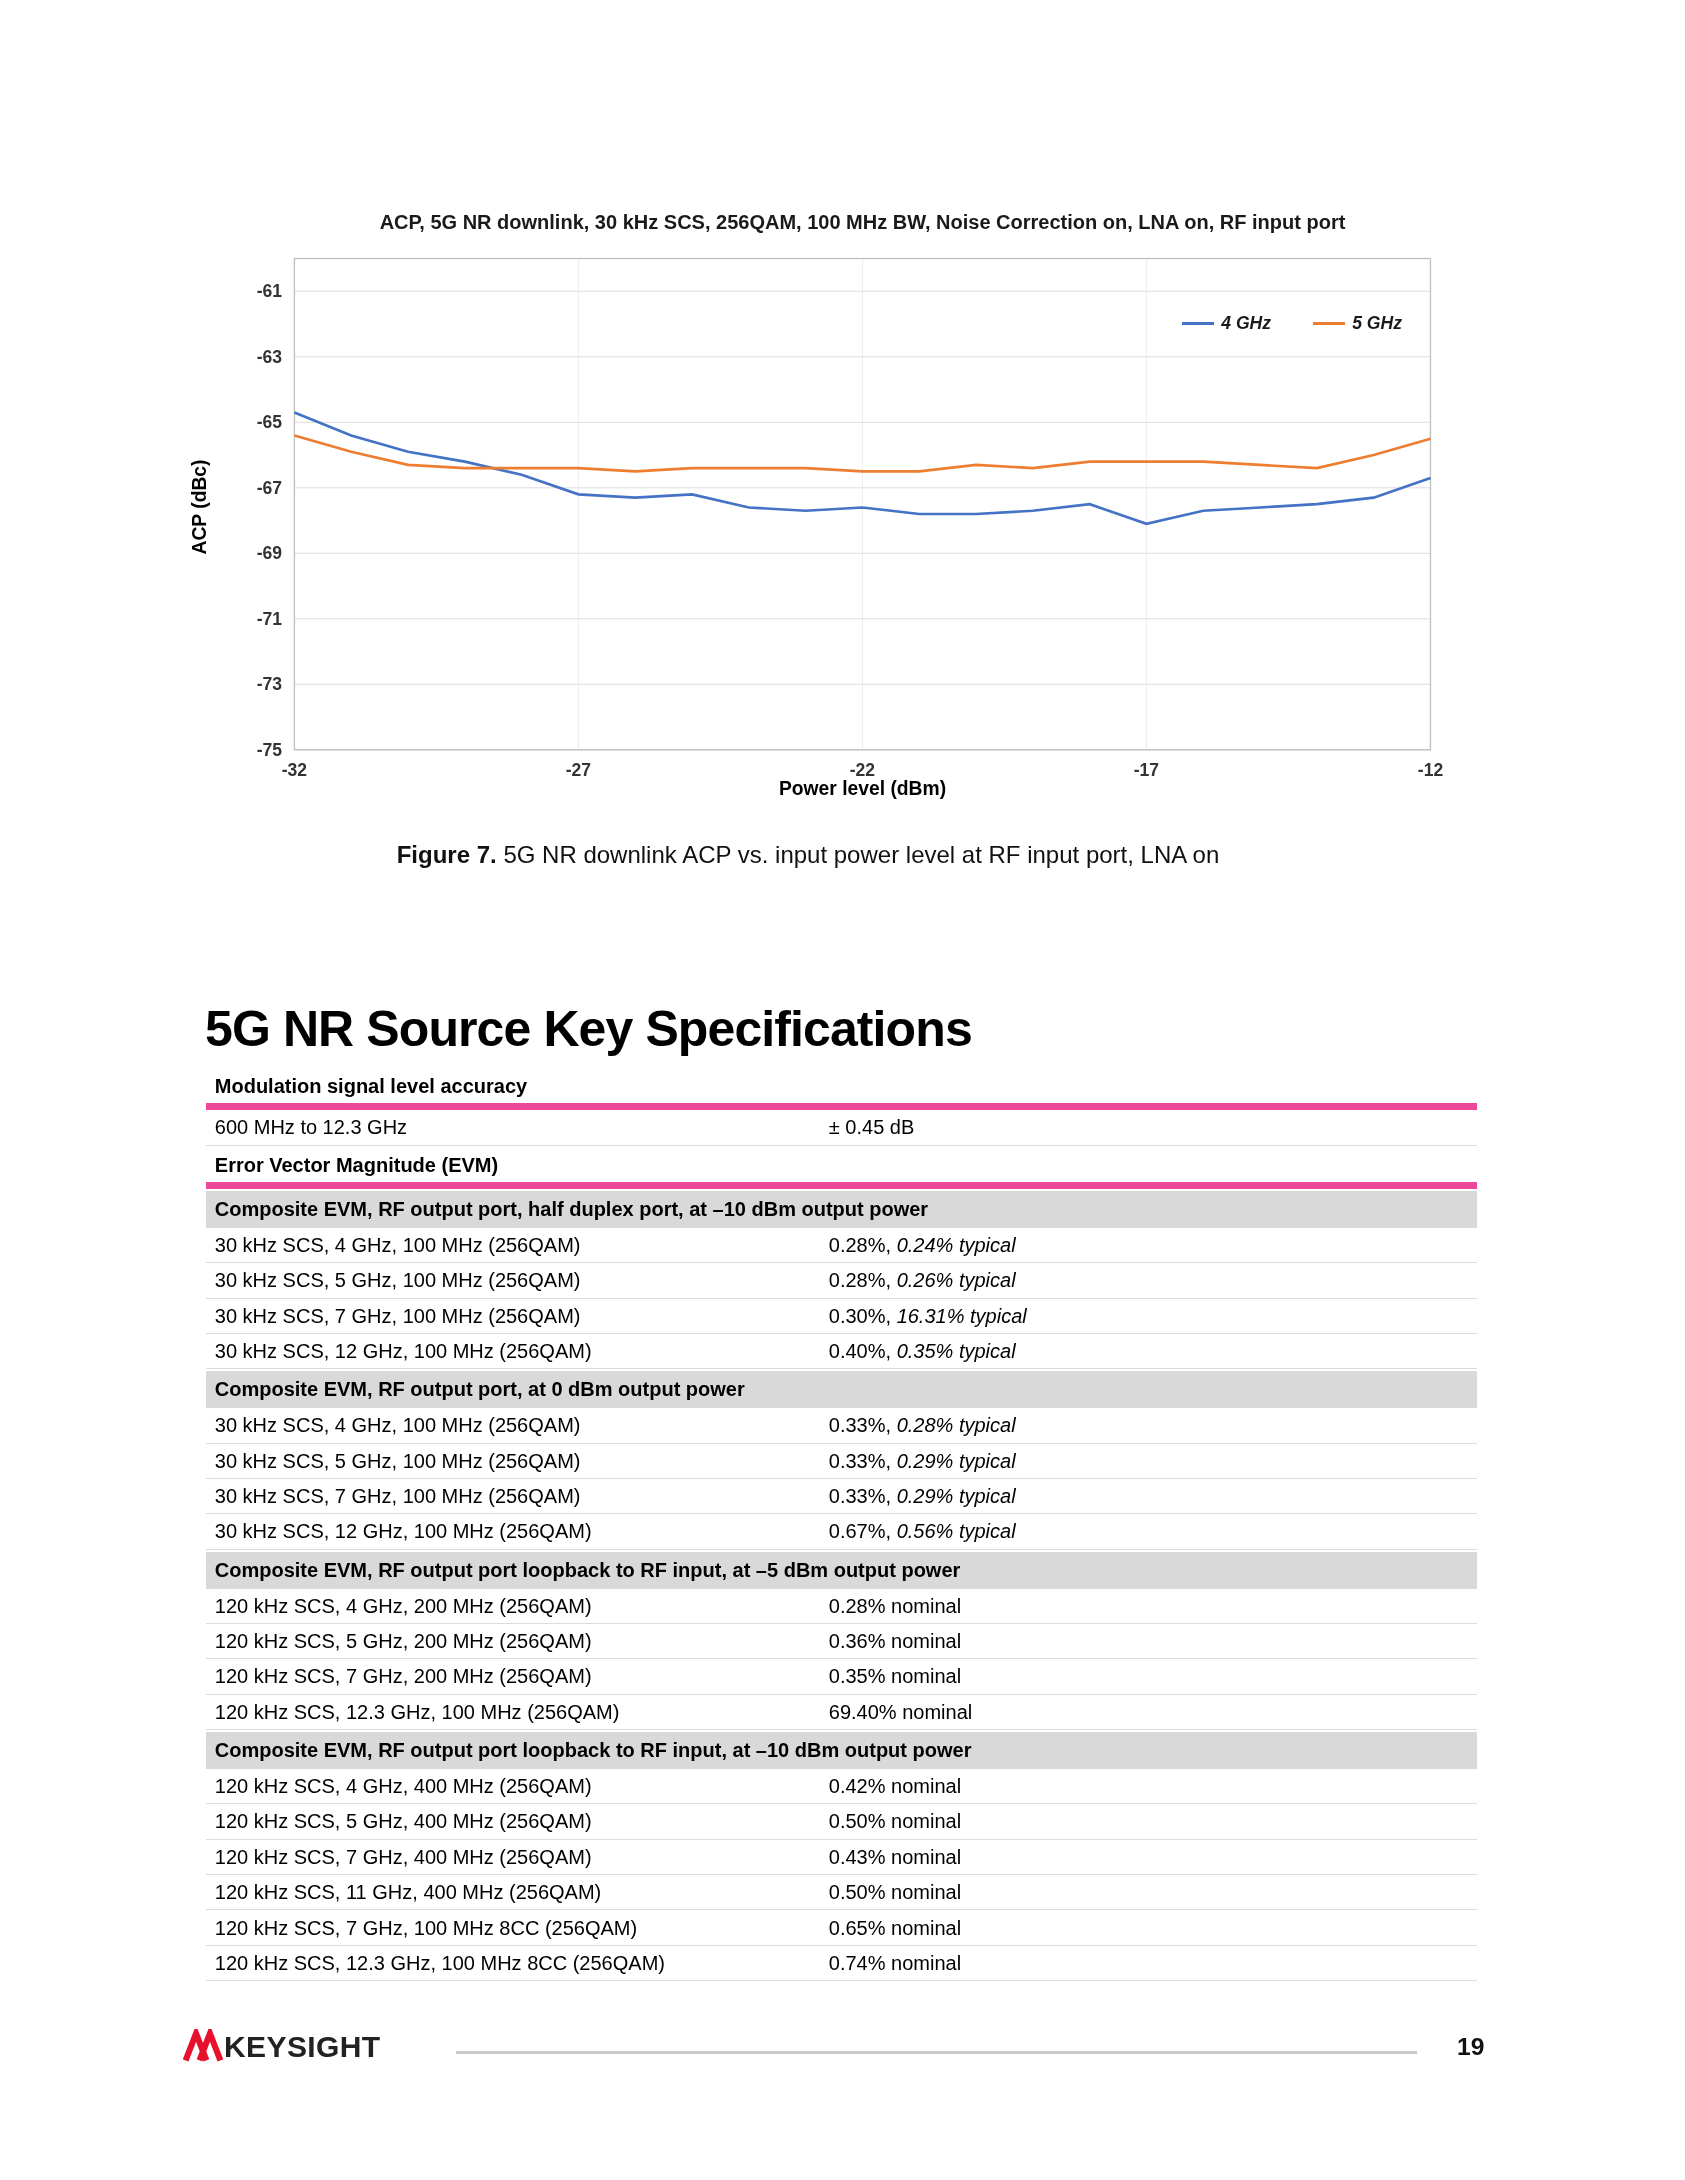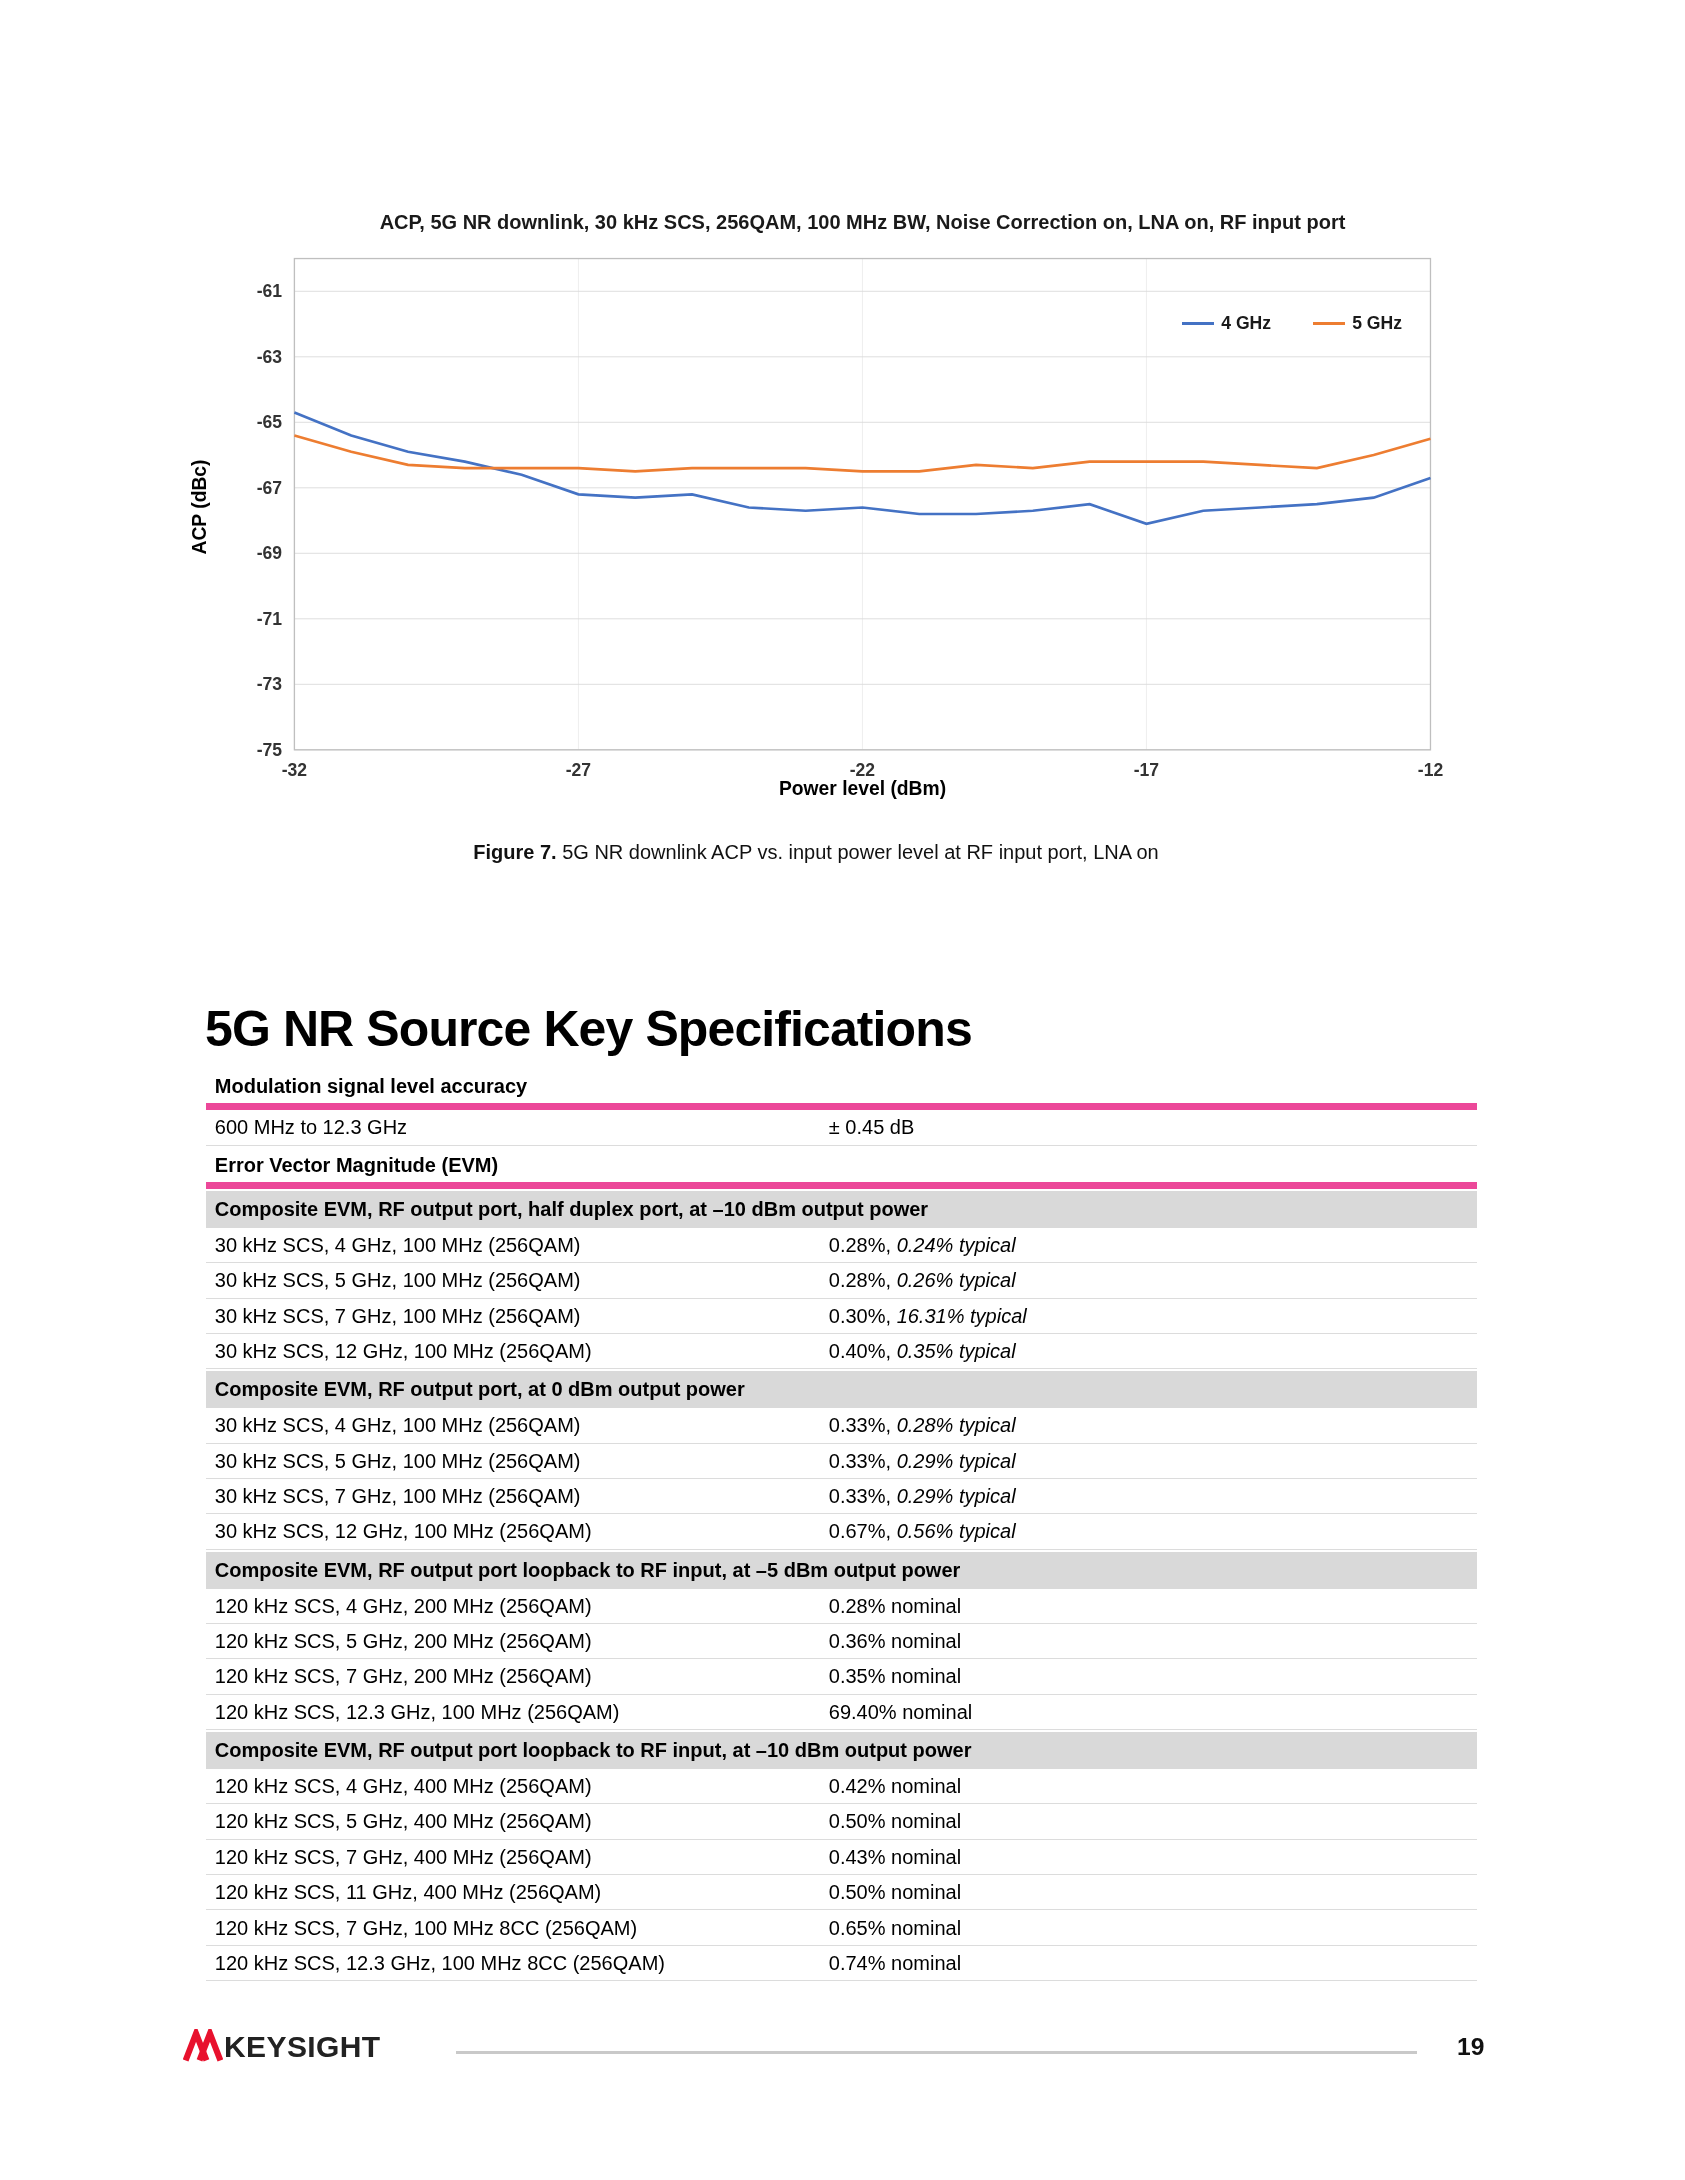--- a/index.html
+++ b/index.html
@@ -21,26 +21,26 @@
     position:absolute; left:-77px; top:290px; width:193px; text-align:center;
     font-size:19.3px; font-weight:bold; transform:rotate(-90deg);
   }
   .chart-xlabel {
     position:absolute; left:114px; top:572px; width:1137px; text-align:center;
     font-size:19.3px; font-weight:bold;
   }
   .legend { position:absolute; top:107px; right:42px; display:flex; gap:42px; align-items:center; }
   .legend-item { display:flex; align-items:center; gap:7px; }
   .legend-swatch { width:32px; height:3.5px; }
-  .legend-label { font-size:17.6px; font-weight:bold; color:#1a1a1a; }
+  .legend-label { font-size:17.6px; font-weight:bold; color:#1a1a1a;font-style:italic; }
 
   
   .figure-caption {
-    position:absolute; left:184px; top:841px; width:1264px; text-align:center;
-    font-size:20px; color:#111;
+    position:absolute; left:176px; top:841px; width:1264px; text-align:center;
+    font-size:24px; color:#111;
   }
   .figure-caption .cap-label { font-weight:bold; }
 
   
   .main-heading {
     position:absolute; left:205px; top:966px;
     font-size:50px; font-weight:bold; letter-spacing:-0.9px; color:#000;
   }
 
   

